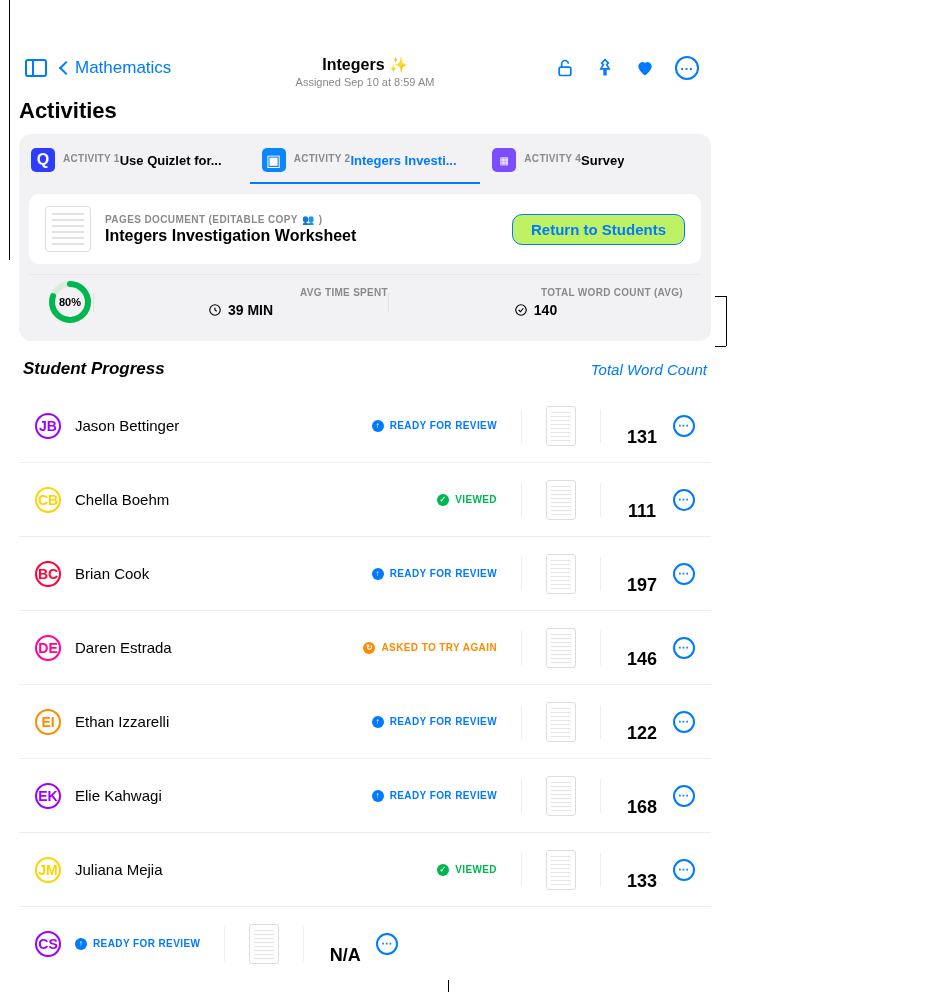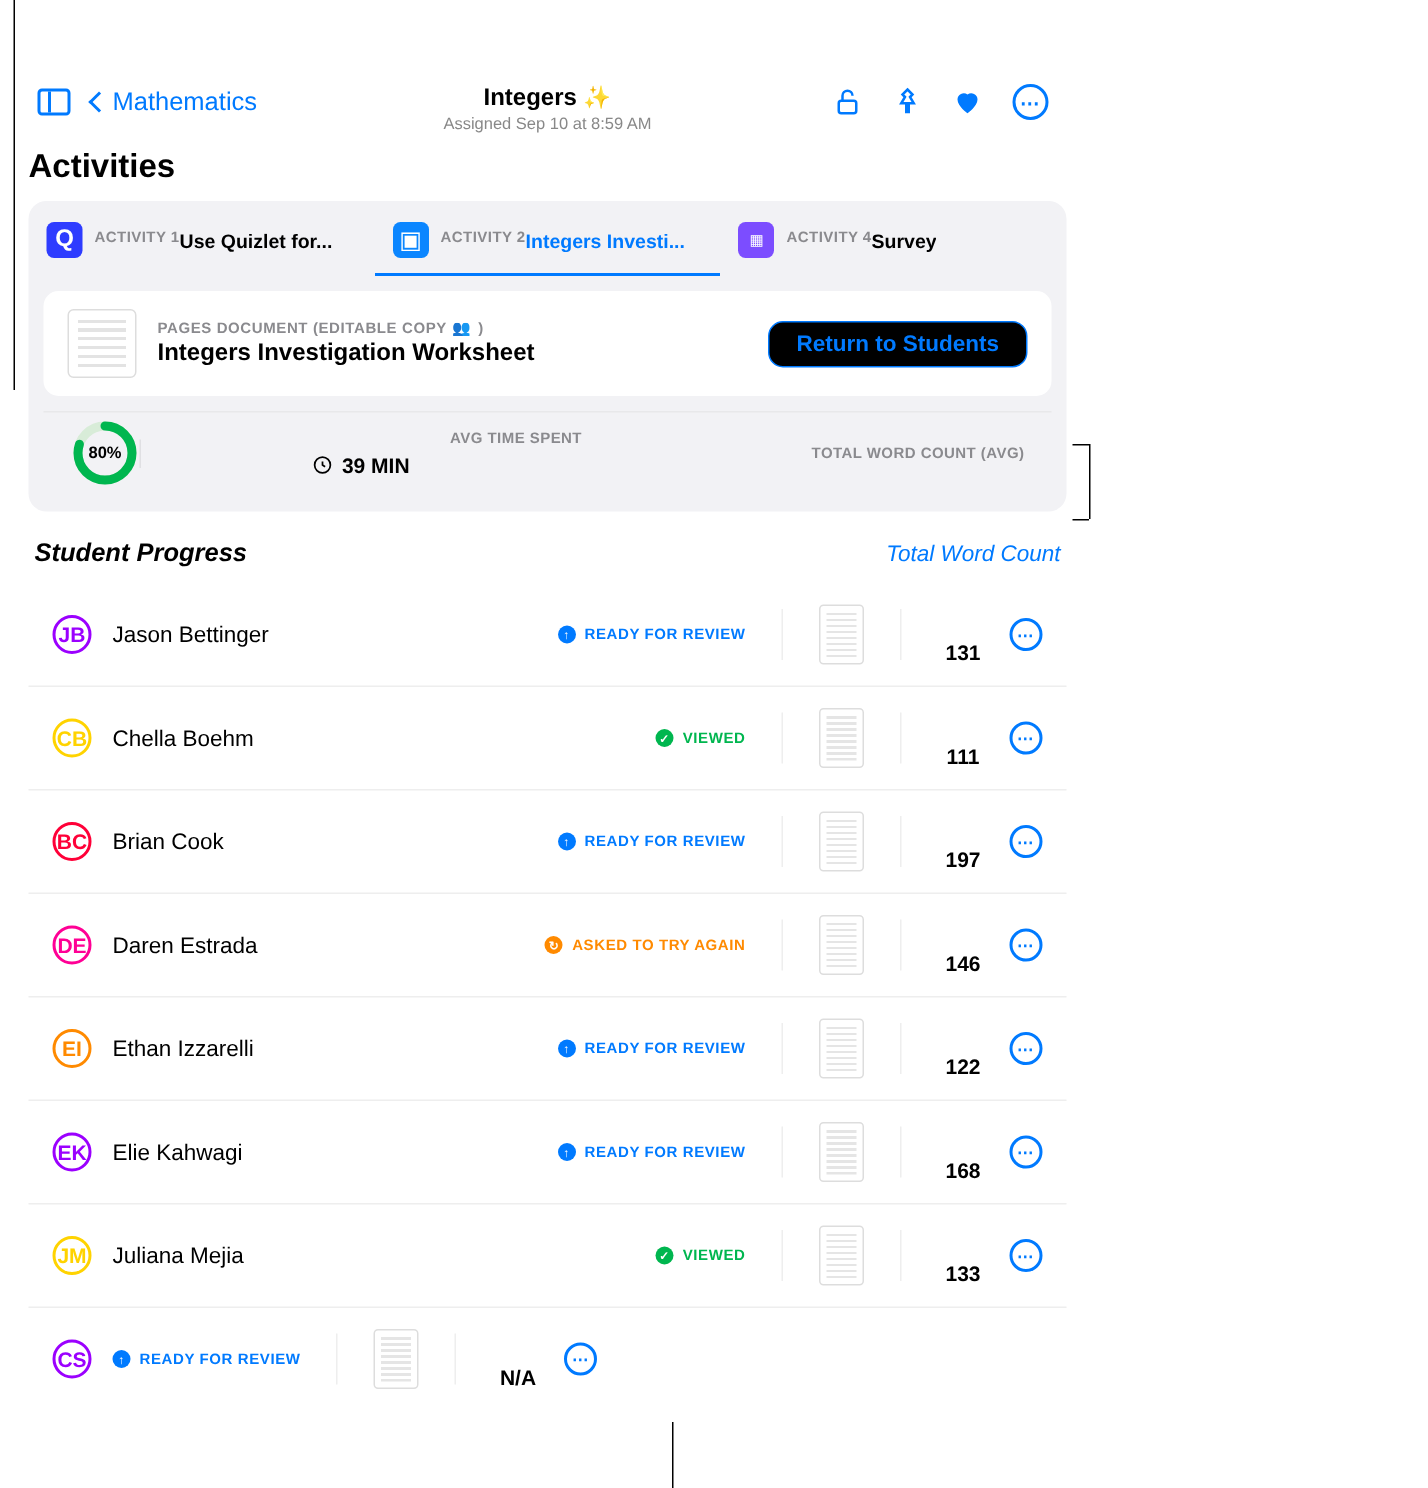--- a/index.html
+++ b/index.html
@@ -89,21 +89,21 @@
     gap: 14px;
   }
   .doc-thumb { width: 46px; height: 46px; border: 1px solid #ddd; border-radius: 4px; background: #fff; position: relative; }
   .doc-thumb::after { content:""; position:absolute; inset:6px; background: repeating-linear-gradient(0deg,#e3e3e3 0 2px,transparent 2px 6px); }
   .doc-meta-over { font-size: 10px; color: #8a8a8e; letter-spacing: .4px; font-weight: 600; display:flex; align-items:center; gap:4px;}
   .doc-title { font-size: 16px; font-weight: 700; margin-top: 2px; }
   .return-btn {
     margin-left: auto;
     border: 1.5px solid #007aff;
     color: #007aff;
-    background: #000000;
+    background: #bef264;
     border-radius: 10px;
     padding: 6px 18px;
     font-size: 15px;
     font-weight: 600;
     cursor: pointer;
   }
 
   .stats {
     display: flex;
     align-items: center;
@@ -139,21 +139,21 @@
     border: 2px solid;
     display:flex; align-items:center; justify-content:center;
     font-size: 14px; font-weight:700; background:#fff;
   }
   .name { font-size: 15px; flex: 1; }
   .status { display:flex; align-items:center; gap:6px; font-size:10px; font-weight:800; letter-spacing:.4px; }
   .status-dot { width:12px; height:12px; border-radius:50%; display:flex; align-items:center; justify-content:center; color:#fff; font-size:8px;}
   .divider { width:1px; height:34px; background:#eee; margin:0 10px; }
   .mini-thumb { width:30px; height:40px; border:1px solid #ddd; border-radius:3px; background:#fff; position:relative;}
   .mini-thumb::after{ content:""; position:absolute; inset:4px; background: repeating-linear-gradient(0deg,#e5e5e5 0 1.5px,transparent 1.5px 4px);}
-  .count { font-size:14px; font-weight:700; width:34px; text-align:center;margin-top:24px;}
+  .count { font-size:18px; font-weight:700; width:34px; text-align:center;margin-top:24px;}
   .more-sm {
     width:22px; height:22px; border:2px solid #007aff; border-radius:50%;
     color:#007aff; display:flex; align-items:center; justify-content:center;
     font-size:11px; font-weight:800; letter-spacing:1px; cursor:pointer;
   }
   
   .callout { position: absolute; background:#000; }
   .c1 { left:9px; top:0; width:1px; height:260px; }
   .c2 { left:448px; top:948px; width:1px; height:44px; }
   .c3v { left:726px; top:296px; width:1px; height:50px;}
@@ -260,20 +260,27 @@
         <div class="stat-val">
           <svg width="14" height="14" viewBox="0 0 24 24" fill="none" stroke="#000" stroke-width="2">
               <circle cx="12" cy="12" r="9"></circle>
               <path d="M12 8v4l3 2"></path>
             </svg>
           <span>39 MIN</span>
         </div>
       </div>
       <div class="stat-cell">
         <div class="stat-over">TOTAL WORD COUNT (AVG)</div>
+        <div class="stat-val">
+          <svg width="14" height="14" viewBox="0 0 24 24" fill="none" stroke="#000" stroke-width="2">
+              <circle cx="12" cy="12" r="9"></circle>
+              <path d="M8 12l3 3 5-6"></path>
+            </svg>
+          <span>140</span>
+        </div>
       </div>
     </div>
   </div>
 
   <div class="progress-header">
     <h3>Student Progress</h3>
     <span class="link">Total Word Count</span>
   </div>
 
   <div class="list" id="student-list">

